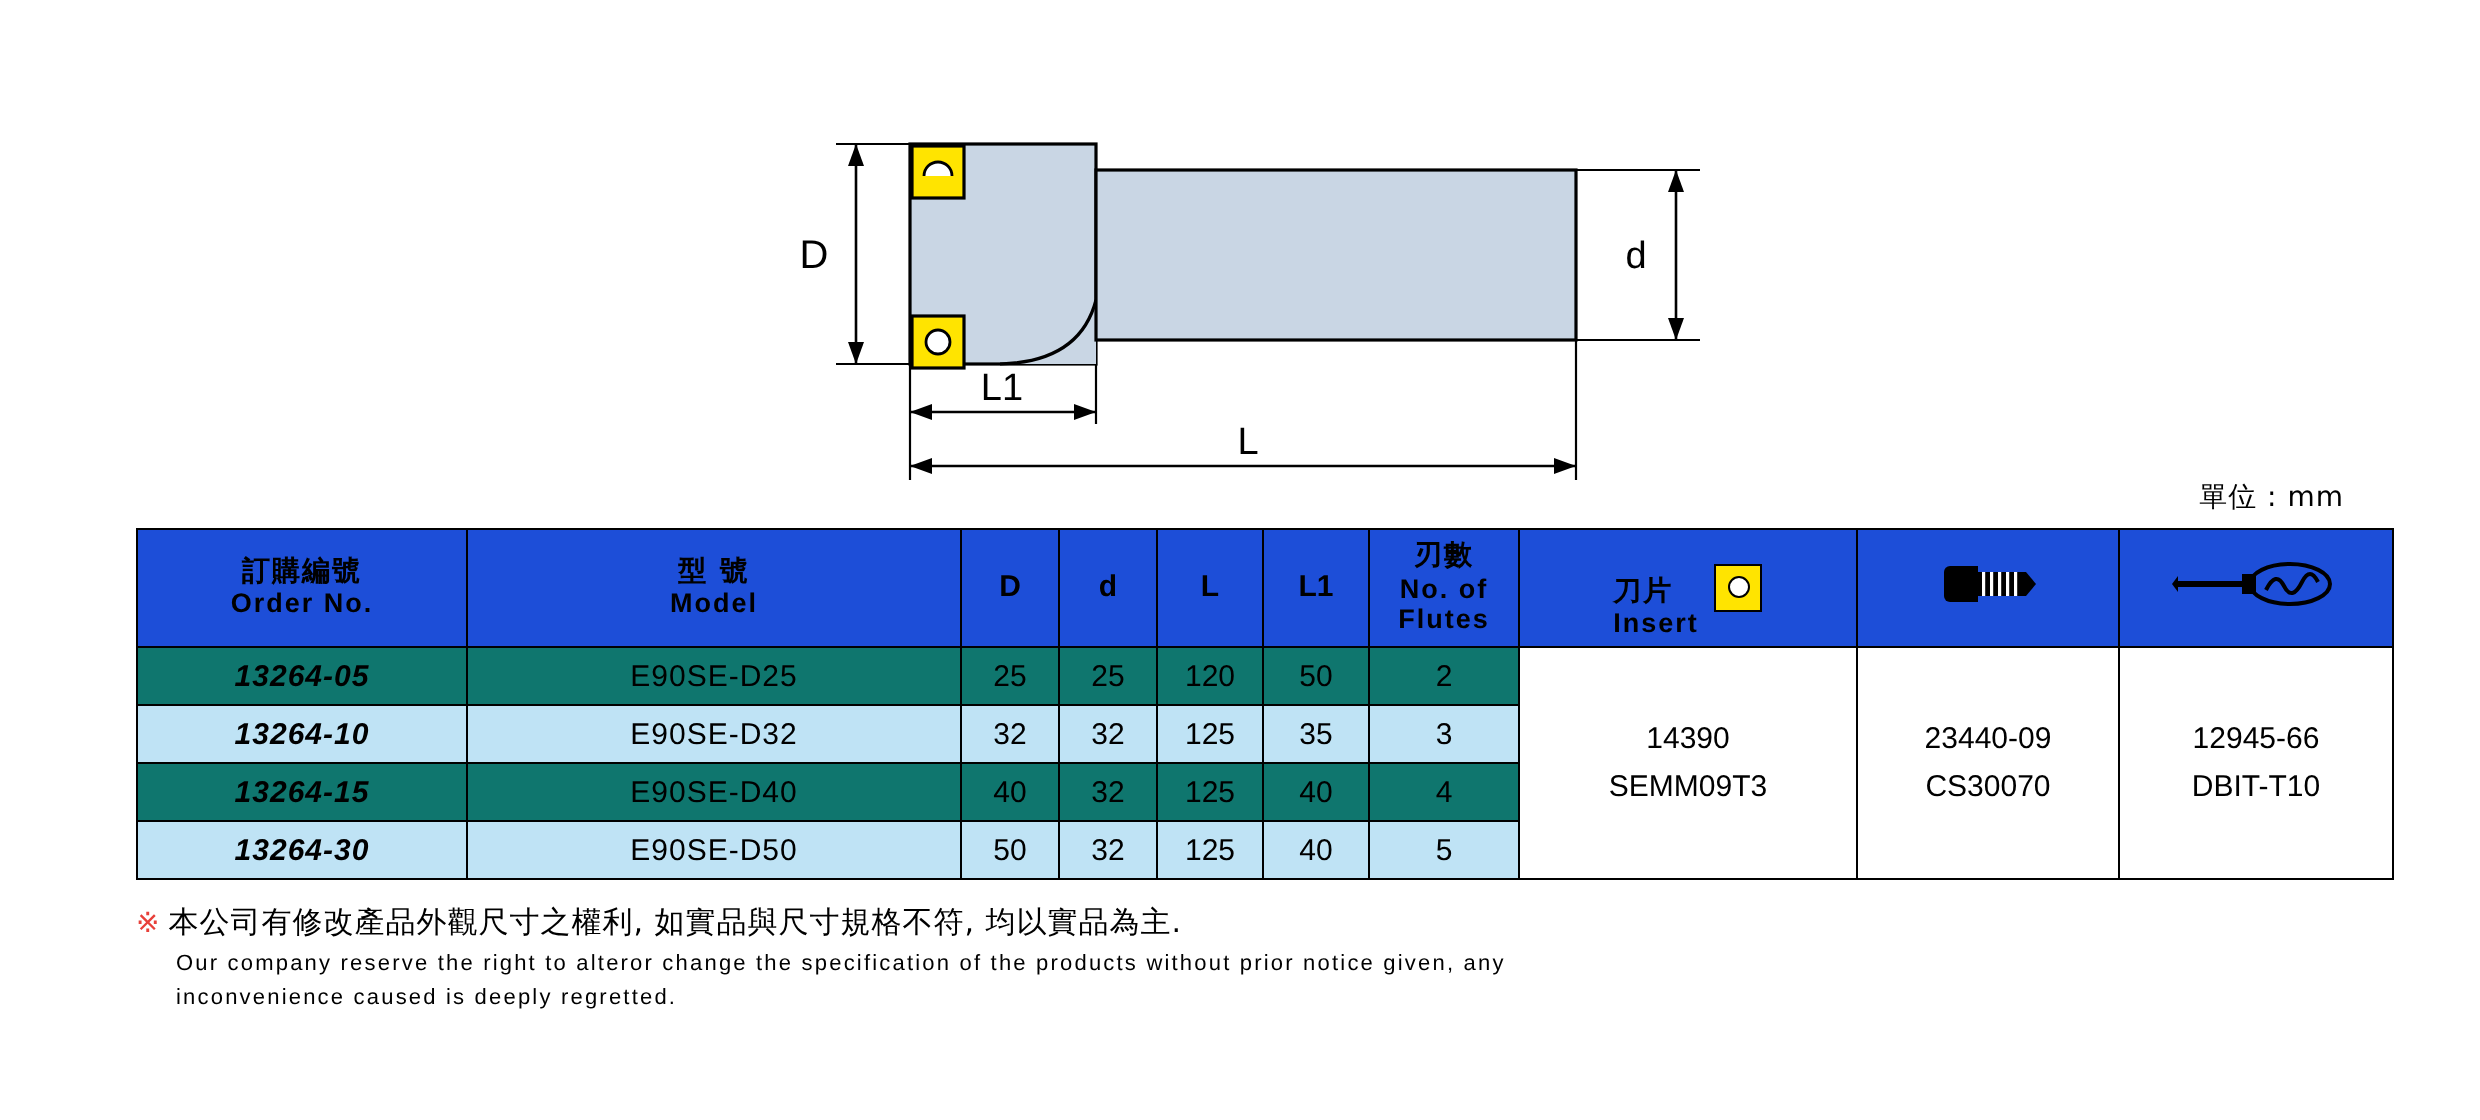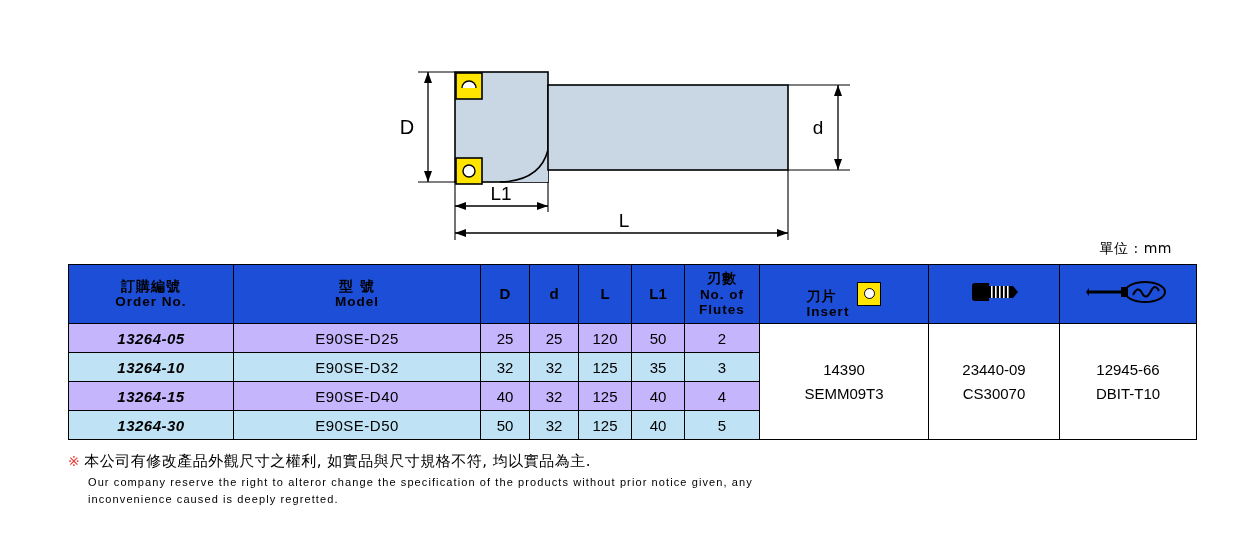--- a/index.html
+++ b/index.html
@@ -75,21 +75,21 @@
   .ordercol { width: 164px; }
   .modelcol { width: 246px; }
   .dimcol   { width: 48px; }
   .lcol     { width: 52px; }
   .l1col    { width: 52px; }
   .flutecol { width: 74px; }
   .insertcol{ width: 168px; }
   .toolcol  { width: 130px; }
   .wrenchcol{ width: 136px; }
 
-  .row-white td { background: #c4b5fd; height: 28px; }
+  .row-white td { background: #0f766e; height: 28px; }
   .row-blue  td { background: #bfe3f5; height: 28px; }
 
   .ordercell {
     font-style: italic;
     font-weight: bold;
     font-size: 17px;
     letter-spacing: 0.5px;
   }
   .modelcell {
     font-size: 16px;

